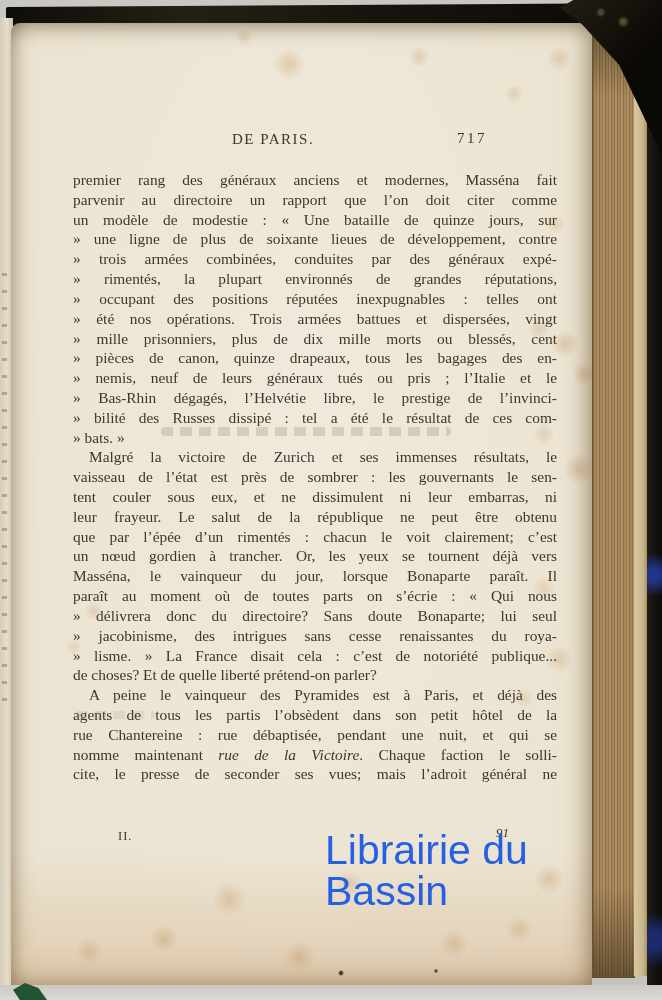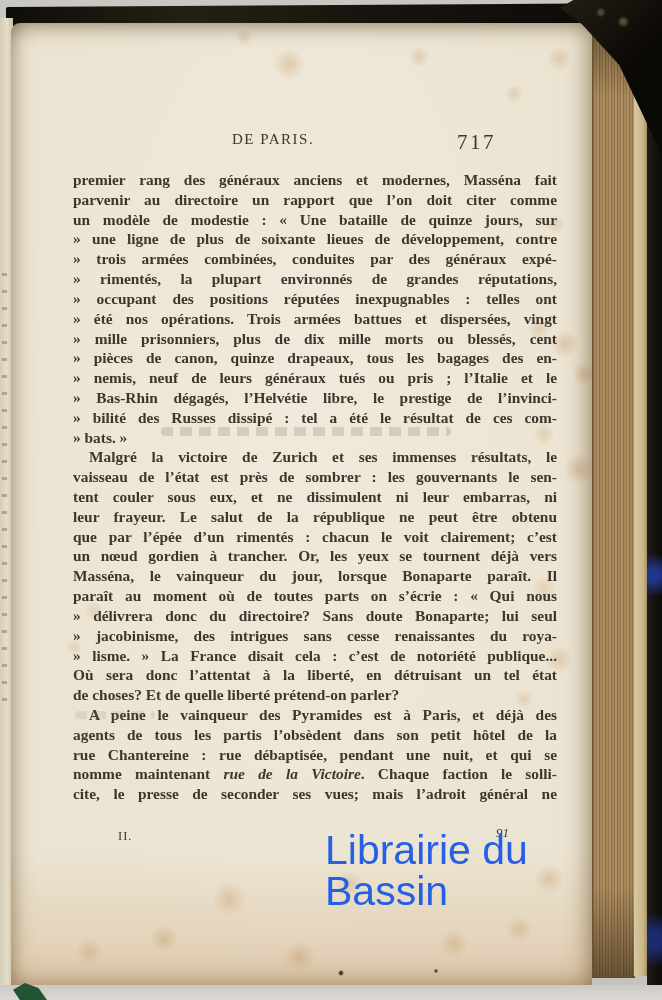--- a/index.html
+++ b/index.html
@@ -99,23 +99,23 @@
       radial-gradient(circle at 40% 8%, rgba(120,150,120,.4) 0 2px, rgba(120,150,120,0) 5px);
   }
   .bottom-strip { position:absolute; left:0; top:985px; width:662px; height:15px;
     background:linear-gradient(#ccc9c4,#dcdad6); }
   .green-mark { position:absolute; left:13px; top:983px; width:34px; height:17px;
     background:#235432; clip-path:polygon(0 40%, 35% 0, 75% 30%, 100% 100%, 20% 100%); }
 
   
   .txt { position:absolute; color:#3e362b; }
   .header-title { left:221px; top:108px; font-size:15px; letter-spacing:1.5px; }
-  .page-number  { left:446px; top:107px; font-size:21px; letter-spacing:2.5px; }
+  .page-number  { left:446px; top:107px; font-size:15px; letter-spacing:2.5px; }
   .body-text { left:62px; top:147px; width:484px; font-size:15.4px; line-height:19.82px; }
-  .line { text-align:justify; text-align-last:justify;font-weight:bold; }
+  .line { text-align:justify; text-align-last:justify; }
   .line.par-end { text-align-last:left; }
   .line.indent { text-indent:16px; }
   .ghost { position:absolute; border-radius:4px; filter:blur(.6px);
     background:repeating-linear-gradient(90deg, rgba(125,105,75,.22) 0 12px, rgba(125,105,75,0) 12px 19px); }
   .ghost-1 { left:150px; top:404px; width:290px; height:9px; }
   .ghost-2 { left:64px; top:688px; width:80px; height:8px; opacity:.6; }
   .volume-mark { left:107px; top:806px; font-size:12.5px; letter-spacing:1px; }
   .signature-mark { left:485px; top:802px; font-size:13px;font-style:italic; }
   .watermark {
     position:absolute; left:317px; top:830px; line-height:1;
@@ -153,21 +153,20 @@
         <div class="line">vaisseau de l’état est près de sombrer : les gouvernants le sen-</div>
         <div class="line">tent couler sous eux, et ne dissimulent ni leur embarras, ni</div>
         <div class="line">leur frayeur. Le salut de la république ne peut être obtenu</div>
         <div class="line">que par l’épée d’un rimentés : chacun le voit clairement; c’est</div>
         <div class="line">un nœud gordien à trancher. Or, les yeux se tournent déjà vers</div>
         <div class="line">Masséna, le vainqueur du jour, lorsque Bonaparte paraît. Il</div>
         <div class="line">paraît au moment où de toutes parts on s’écrie : « Qui nous</div>
         <div class="line">» délivrera donc du directoire? Sans doute Bonaparte; lui seul</div>
         <div class="line">» jacobinisme, des intrigues sans cesse renaissantes du roya-</div>
         <div class="line">» lisme. » La France disait cela : c’est de notoriété publique...</div>
-        <div class="line">Où sera donc l’attentat à la liberté, en détruisant un tel état</div>
         <div class="line par-end">de choses? Et de quelle liberté prétend-on parler?</div>
         <div class="line indent">A peine le vainqueur des Pyramides est à Paris, et déjà des</div>
         <div class="line">agents de tous les partis l’obsèdent dans son petit hôtel de la</div>
         <div class="line">rue Chantereine : rue débaptisée, pendant une nuit, et qui se</div>
         <div class="line">nomme maintenant <i>rue de la Victoire</i>. Chaque faction le solli-</div>
         <div class="line">cite, le presse de seconder ses vues; mais l’adroit général ne</div>
       </div>
 
     <div class="ghost ghost-1"></div>
     <div class="ghost ghost-2"></div>

